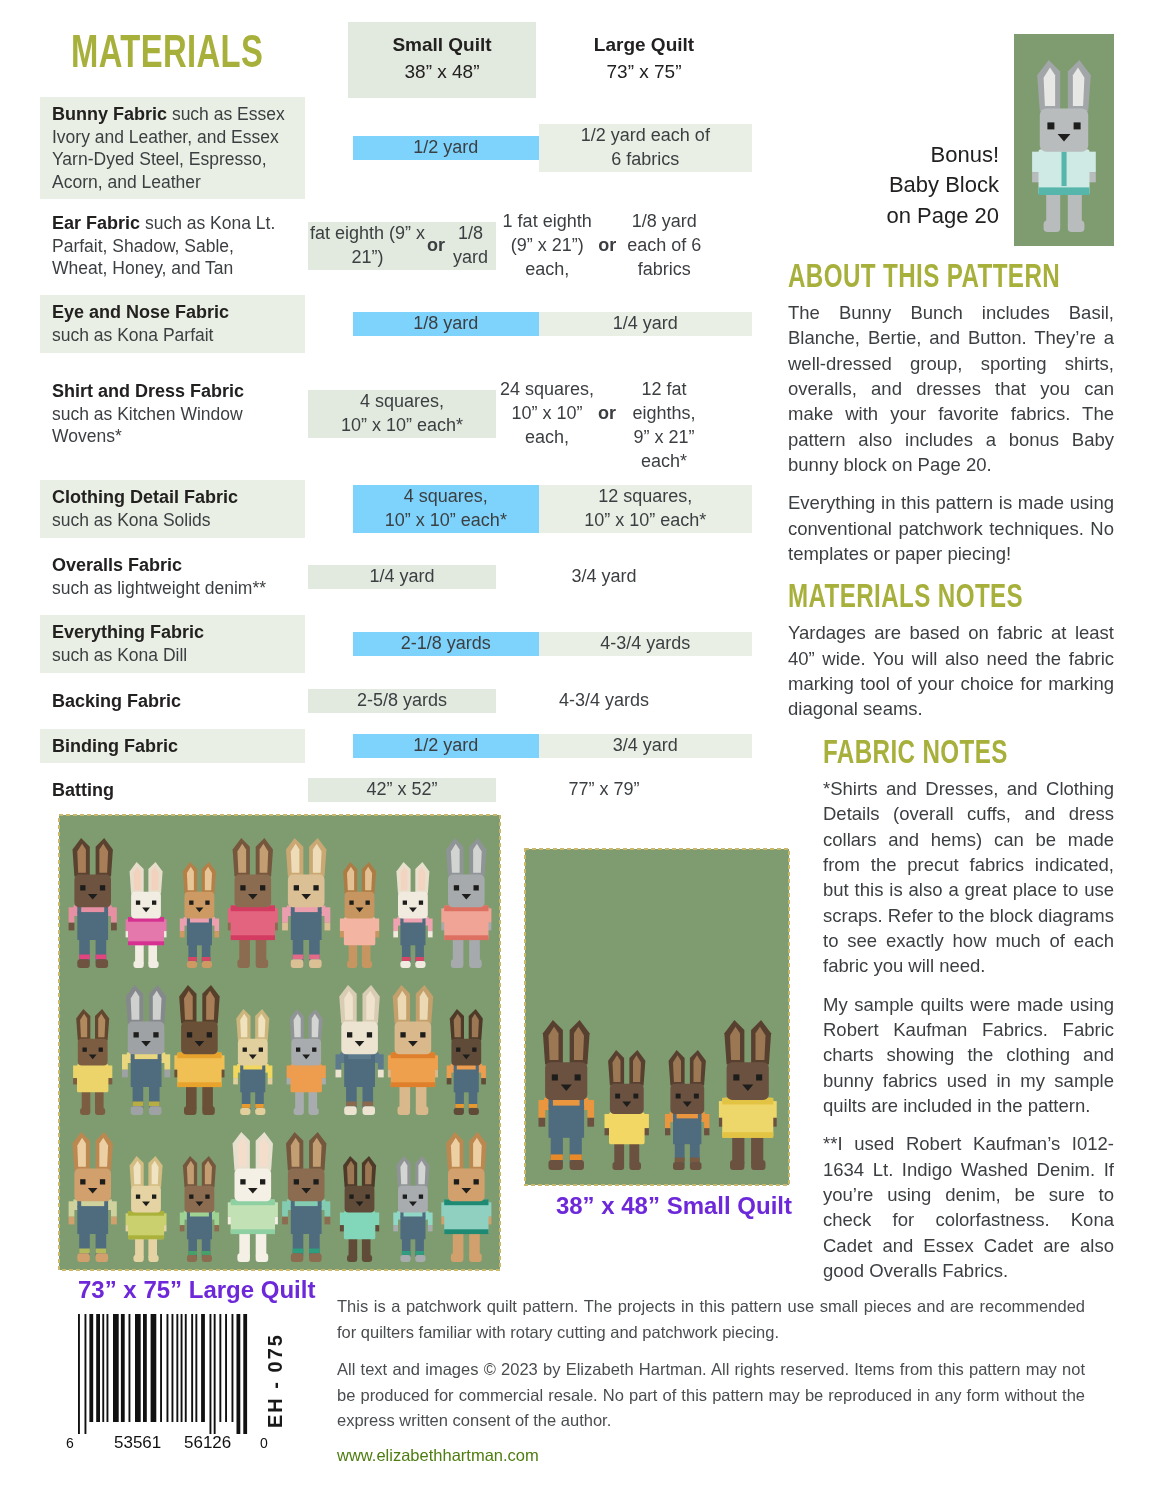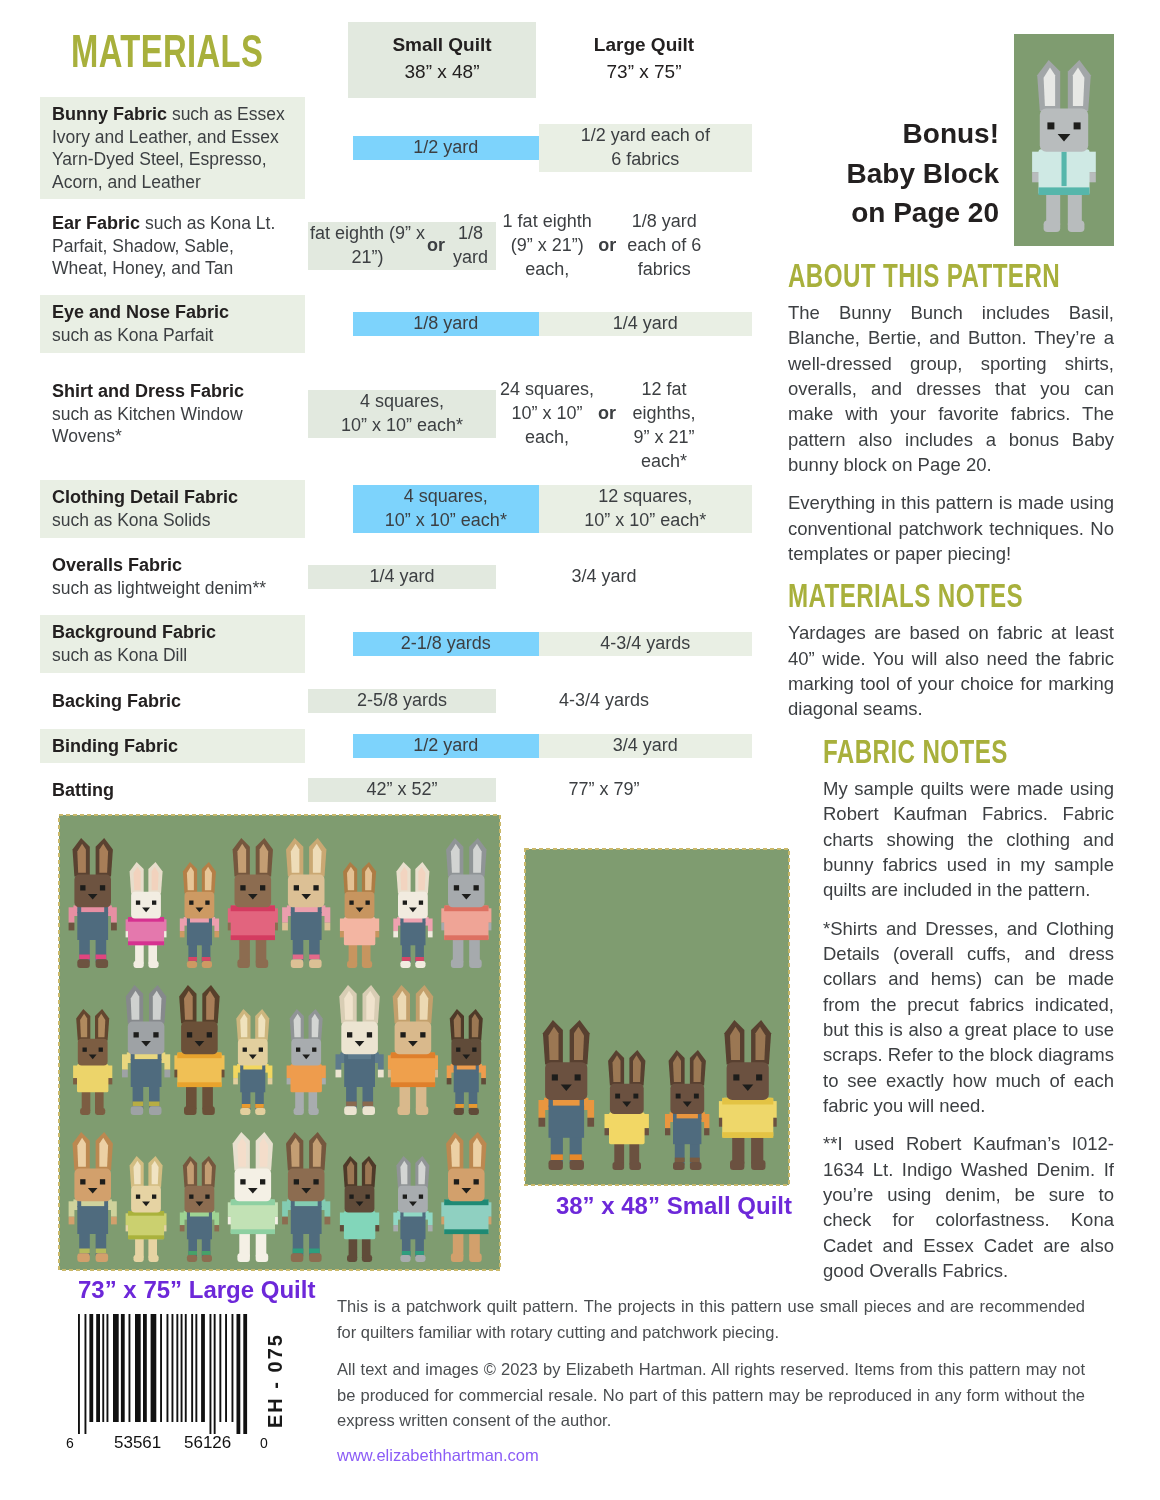--- a/index.html
+++ b/index.html
@@ -24,37 +24,37 @@
   .rshade .c-label,.rshade .c-lg{background:#e9efe4;}
   .rshade .cband{background:#7dd3fc;margin-left:48px;}
   .m-title-cell{width:308px;padding-top:8px;}
   .col-head{display:flex;flex-direction:column;justify-content:flex-start;align-items:center;
             padding-top:10px;font-size:19px;line-height:1.4;color:#232020;}
   .col-head b{font-size:19px;}
 
   
   .sidebar{position:absolute;left:788px;top:28px;width:326px;}
   .bonus{display:flex;justify-content:flex-end;align-items:flex-end;gap:15px;height:218px;margin-bottom:2px;}
-  .bonus-label{text-align:right;font-weight:bold;font-size:28px;line-height:1.4;color:#232020;padding-bottom:14px;}
+  .bonus-label{text-align:right;font-weight:normal;font-size:22px;line-height:1.4;color:#232020;padding-bottom:14px;}
   .side-h{margin:14px 0 6px;height:34px;}
   .side-h .green-h{font-size:31px;}
   .sidebar p{font-size:18.5px;line-height:1.37;text-align:justify;margin:0 0 13px;color:#3c3f42;}
   .fabric-notes{margin-left:35px;}
 
   
   .quilt-large{position:absolute;left:58px;top:814px;}
   .quilt-small{position:absolute;left:524px;top:848px;}
   .caption{position:absolute;font-weight:bold;font-size:24px;color:#6d28d9;}
   .cap-large{left:78px;top:1276px;}
   .cap-small{left:524px;top:1192px;width:268px;text-align:right;}
 
   
   .footer-text{position:absolute;left:337px;top:1294px;width:748px;}
   .footer-text p{font-size:16.5px;line-height:1.55;margin:0 0 12px;text-align:justify;color:#4a4d50;}
-  .website{font-size:16.5px;color:#8b5cf6;}
+  .website{font-size:16.5px;color:#4d7c0f;}
   .barcode-wrap{position:absolute;left:62px;top:1308px;}
   .sku{position:absolute;left:258px;top:1310px;height:142px;width:34px;
        writing-mode:vertical-rl;transform:rotate(180deg);display:flex;align-items:center;justify-content:center;
        font-size:20px;font-weight:600;letter-spacing:2px;color:#191919;}
 </style>
 </head>
 <body>
 
 <div class="page">
 
@@ -134,21 +134,21 @@
           </div>
           <div class="c-sm cband">
             <div class="c-val" style="width:100%">1/4 yard</div>
           </div>
           <div class="c-lg">
             <div class="c-val" style="width:100%">3/4 yard</div>
           </div>
         </div>
         <div class="m-row rshade" style="height: 68px;">
           <div class="c-label">
-            <div><b>Background Fabric</b><div>such as Kona Dill</div></div>
+            <div><b>Everything Fabric</b><div>such as Kona Dill</div></div>
           </div>
           <div class="c-sm cband">
             <div class="c-val" style="width:100%">2-1/8 yards</div>
           </div>
           <div class="c-lg">
             <div class="c-val" style="width:100%">4-3/4 yards</div>
           </div>
         </div>
         <div class="m-row" style="height: 46px;">
           <div class="c-label">
@@ -221,22 +221,22 @@
 
     <div class="side-h"><span class="green-h">ABOUT THIS PATTERN</span></div>
     <p>The Bunny Bunch includes Basil, Blanche, Bertie, and Button. They’re a well-dressed group, sporting shirts, overalls, and dresses that you can make with your favorite fabrics. The pattern also includes a bonus Baby bunny block on Page 20.</p>
     <p>Everything in this pattern is made using conventional patchwork techniques. No templates or paper piecing!</p>
 
     <div class="side-h"><span class="green-h">MATERIALS NOTES</span></div>
     <p>Yardages are based on fabric at least 40” wide. You will also need the fabric marking tool of your choice for marking diagonal seams.</p>
 
     <div class="fabric-notes">
       <div class="side-h"><span class="green-h">FABRIC NOTES</span></div>
+      <p>*Shirts and Dresses, and Clothing Details (overall cuffs, and dress collars and hems) can be made from the precut fabrics indicated, but this is also a great place to use scraps. Refer to the block diagrams to see exactly how much of each fabric you will need.</p>
       <p>My sample quilts were made using Robert Kaufman Fabrics. Fabric charts showing the clothing and bunny fabrics used in my sample quilts are included in the pattern.</p>
-      <p>*Shirts and Dresses, and Clothing Details (overall cuffs, and dress collars and hems) can be made from the precut fabrics indicated, but this is also a great place to use scraps. Refer to the block diagrams to see exactly how much of each fabric you will need.</p>
       <p>**I used Robert Kaufman’s I012-1634 Lt. Indigo Washed Denim. If you’re using denim, be sure to check for colorfastness. Kona Cadet and Essex Cadet are also good Overalls Fabrics.</p>
     </div>
   </aside>
 
   <svg id="large-quilt" class="quilt-large" width="443" height="457">
       <rect x="1.0" y="1.0" width="441.0" height="455.0" fill="#7f9c70" rx="0"></rect>
       <rect x="1" y="1" width="441" height="455" fill="none" stroke="#c9b869" stroke-width="2" stroke-dasharray="4 3"></rect>
       <g>
         <rect x="21.2" y="124.1" width="10.6" height="24.1" fill="#4f6b7e" rx="0"></rect>
         <rect x="37.6" y="124.1" width="10.6" height="24.1" fill="#4f6b7e" rx="0"></rect>

